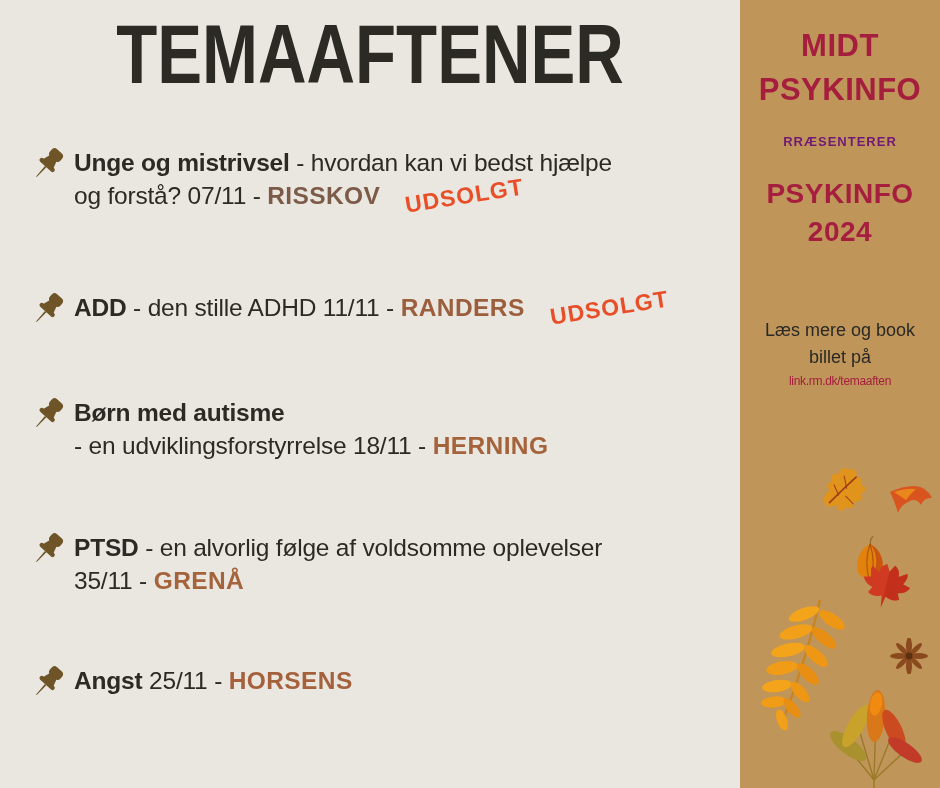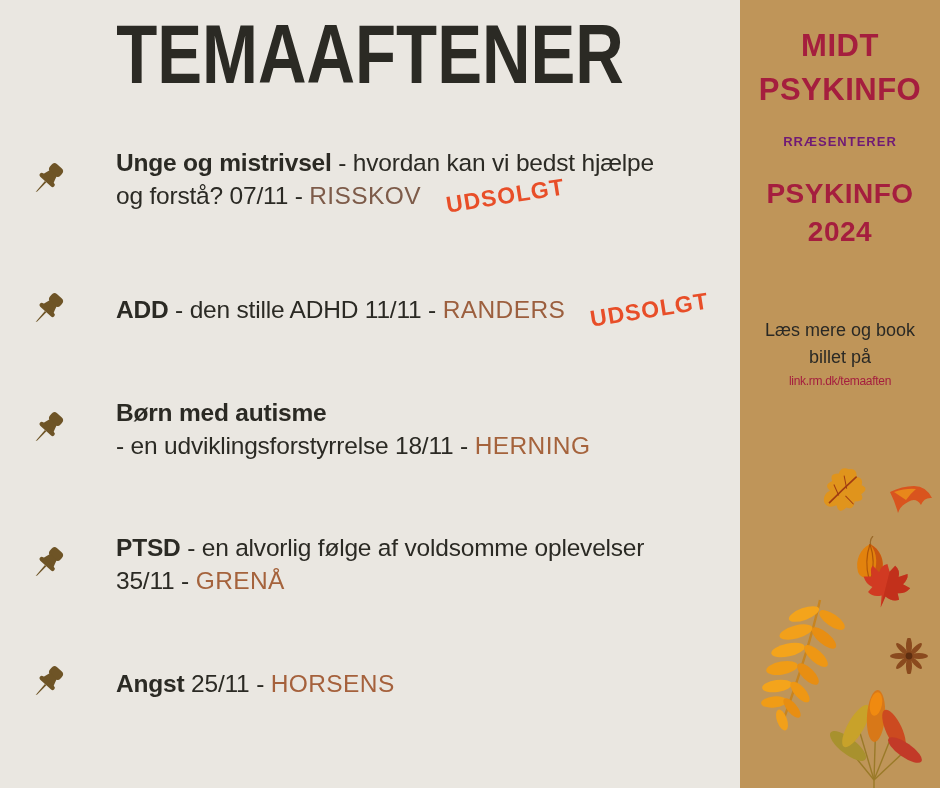--- a/index.html
+++ b/index.html
@@ -11,30 +11,30 @@
   }
   
   .main{position:absolute;left:0;top:0;width:740px;height:560px;}
   .title{
     position:absolute;top:6px;left:0;width:100%;text-align:center;
     font-size:84px;font-weight:bold;color:var(--ink,#2B2A24);
     transform:scaleX(0.80);transform-origin:center;
     letter-spacing:0px;white-space:nowrap;
   }
   .events{position:absolute;left:28px;top:0;width:700px;}
-  .event{position:absolute;display:flex;align-items:center;gap:42px;}
+  .event{position:absolute;display:flex;align-items:flex-start;}
   .event:nth-child(1){top:146px;}
   .event:nth-child(2){top:291px;}
   .event:nth-child(3){top:396px;}
   .event:nth-child(4){top:531px;}
   .event:nth-child(5){top:664px;}
   .pin{width:40px;height:40px;flex:0 0 40px;margin-right:6px;margin-top:-2px;}
   .event-text{font-size:24.5px;line-height:33px;color:var(--ink,#2B2A24);letter-spacing:-0.2px;white-space:nowrap;}
   .seg-bold{font-weight:bold;}
-  .seg-city{font-weight:normal;letter-spacing:0.4px;}
+  .seg-city{font-weight:bold;letter-spacing:0.4px;}
   .stamp{
     display:inline-block;margin-left:24px;
     transform:rotate(-9deg) translateY(9px);transform-origin:left center;
     font-weight:bold;font-size:23px;letter-spacing:1px;
     color:var(--soldout,#E84E28);
   }
   
   .sidebar{
     position:absolute;right:0;top:0;width:200px;height:788px;
     background:var(--sidebar-bg,#BF9559);overflow:hidden;text-align:center;

